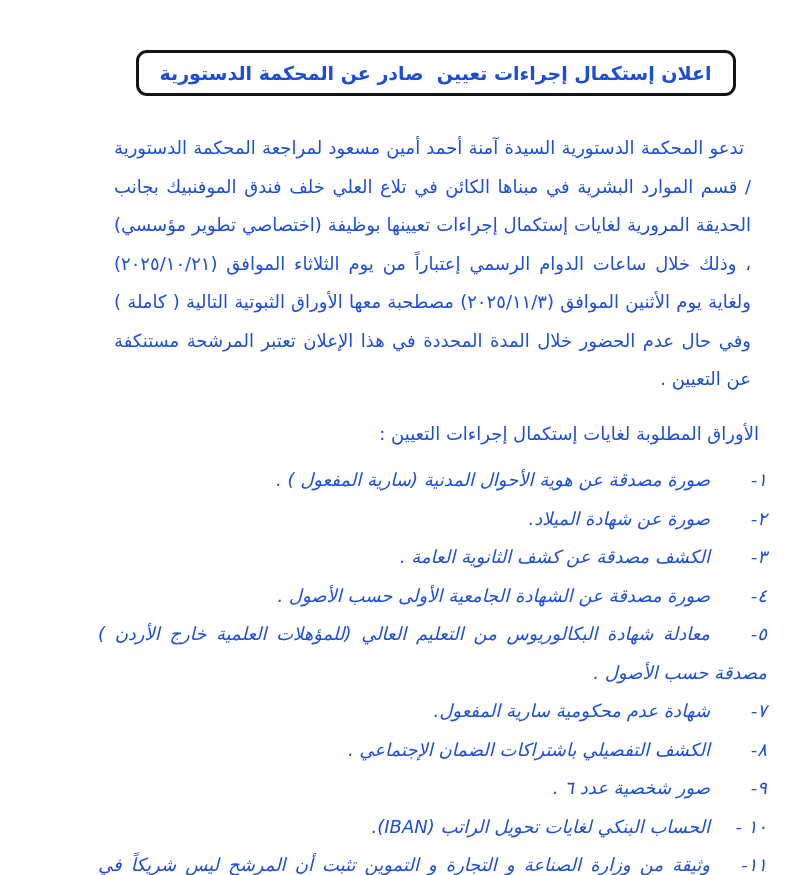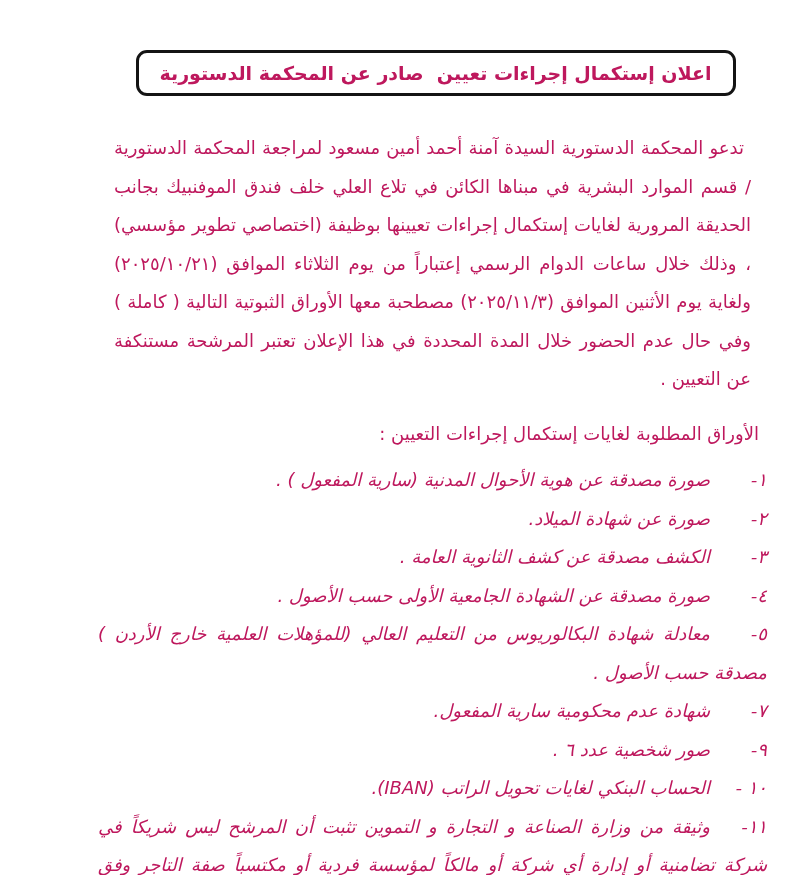--- a/index.html
+++ b/index.html
@@ -7,21 +7,21 @@
     padding: 0;
     background: #ffffff;
   }
   .page {
     position: relative;
     width: 731px;
     height: 875px;
     background: #ffffff;
     direction: rtl;
     font-family: "DejaVu Sans", sans-serif;
-    color: #be185d;
+    color: #1d4ed8;
     overflow: hidden;
     box-sizing: border-box;
   }
   .title-box {
     margin: 50px auto 0 auto;
     width: 600px;
     border: 3px solid #141414;
     border-radius: 11px;
     padding: 9px 12px;
     text-align: center;
@@ -93,20 +93,23 @@
         <div class="req-item">
     <span class="req-num">٤-</span><span class="req-text">صورة مصدقة عن الشهادة الجامعية  الأولى حسب الأصول .</span>
   </div>
         <div class="req-item">
     <span class="req-num">٥-</span><span class="req-text">معادلة شهادة البكالوريوس من التعليم العالي (للمؤهلات العلمية خارج الأردن ) مصدقة حسب الأصول .</span>
   </div>
         <div class="req-item">
     <span class="req-num">٧-</span><span class="req-text">شهادة عدم محكومية سارية المفعول.</span>
   </div>
         <div class="req-item">
+    <span class="req-num">٨-</span><span class="req-text">الكشف التفصيلي باشتراكات الضمان الإجتماعي  .</span>
+  </div>
+        <div class="req-item">
     <span class="req-num">٩-</span><span class="req-text">صور شخصية عدد ٦ .</span>
   </div>
         <div class="req-item">
     <span class="req-num">١٠ -</span><span class="req-text">الحساب البنكي لغايات تحويل الراتب (IBAN).</span>
   </div>
         <div class="req-item">
     <span class="req-num">١١-</span><span class="req-text">وثيقة من وزارة الصناعة و التجارة و التموين تثبت أن المرشح ليس شريكاً في شركة تضامنية أو إدارة أي شركة أو مالكاً لمؤسسة فردية أو مكتسباً صفة التاجر وفق أحكام قانون التجارة .</span>
   </div>
       </div>
   </div>

